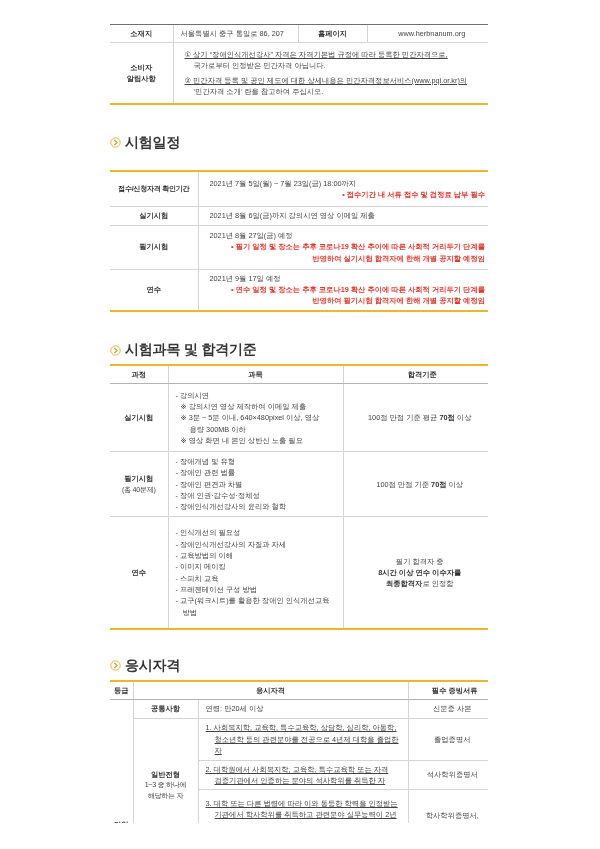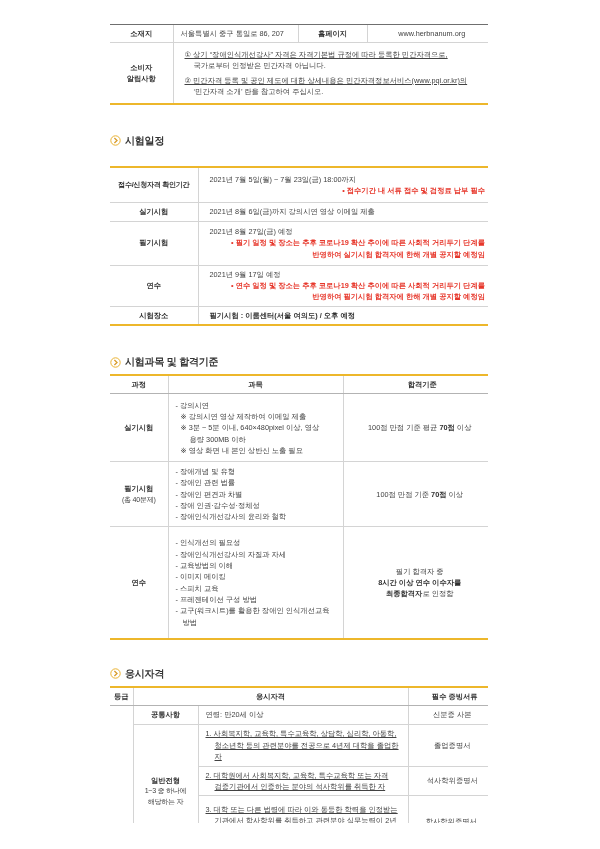--- a/index.html
+++ b/index.html
@@ -6,21 +6,21 @@
   .page {
     position:relative; width:488px; height:849px; background:#ffffff;
     font-family:"Liberation Sans","DejaVu Sans",sans-serif;
     color:#3f3f3f; overflow:hidden;
   }
   .content { position:absolute; left:110px; top:0; width:382px; }
 
   
   .sec-head { display:flex; align-items:center; gap:4px; }
   .sec-head .sec-icon { display:inline-flex; width:11px; height:11px; }
-  .sec-head .sec-title { font-size:10px; font-weight:bold; color:#353535; letter-spacing:-0.2px; }
+  .sec-head .sec-title { font-size:14px; font-weight:bold; color:#353535; letter-spacing:-0.2px; }
 
   
   .tbl-wrap { border-bottom:2px solid #edb72b; }
   .tbl-wrap.gold-top { border-top:2px solid #edb72b; }
   .tbl-wrap.gray-top { border-top:1px solid #6f6f6f; }
   table.doc { width:100%; border-collapse:collapse; table-layout:fixed; font-size:7.3px; line-height:1.55; color:#424242; }
   table.doc td, table.doc th {
     border-left:1px solid #d4d4d4; border-right:1px solid #d4d4d4;
     border-top:1px solid #d4d4d4; padding:3px 7px; vertical-align:middle;
     word-break:keep-all; overflow:hidden;
@@ -120,24 +120,20 @@
             <div class="red note">• 필기 일정 및 장소는 추후 코로나19 확산 추이에 따른 사회적 거리두기 단계를 반영하여 실기시험 합격자에 한해 개별 공지할 예정임</div>
           </td>
         </tr>
         <tr style="height:41px">
           <td class="lab noL">연수</td>
           <td class="noR">
             <div>2021년 9월 17일 예정</div>
             <div class="red note">• 연수 일정 및 장소는 추후 코로나19 확산 추이에 따른 사회적 거리두기 단계를 반영하여 필기시험 합격자에 한해 개별 공지할 예정임</div>
           </td>
         </tr>
-        <tr style="height:18px">
-          <td class="lab noL">시험장소</td>
-          <td class="noR b">필기시험 : 이룸센터(서울 여의도) / 오후 예정</td>
-        </tr>
       </tbody>
         </table>
     </div>
 
     <div class="sec-head" style="margin-top:29px;">
       <span class="sec-icon">
         <svg width="11" height="11" viewBox="0 0 11 11">
             <circle cx="5.5" cy="5.5" r="4.7" fill="none" stroke="#eab231" stroke-width="1"></circle>
             <path d="M4.4 3.1 L7 5.5 L4.4 7.9" fill="none" stroke="#d89c2b" stroke-width="1.3"></path>
           </svg>

